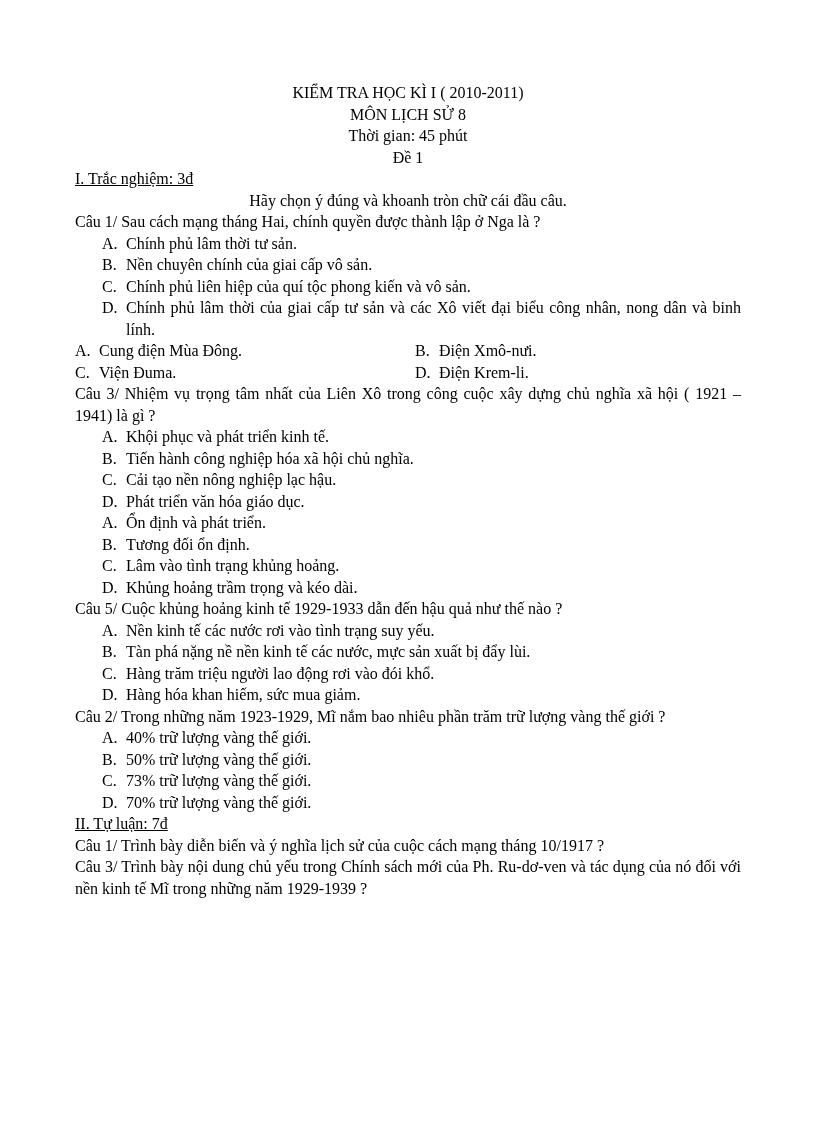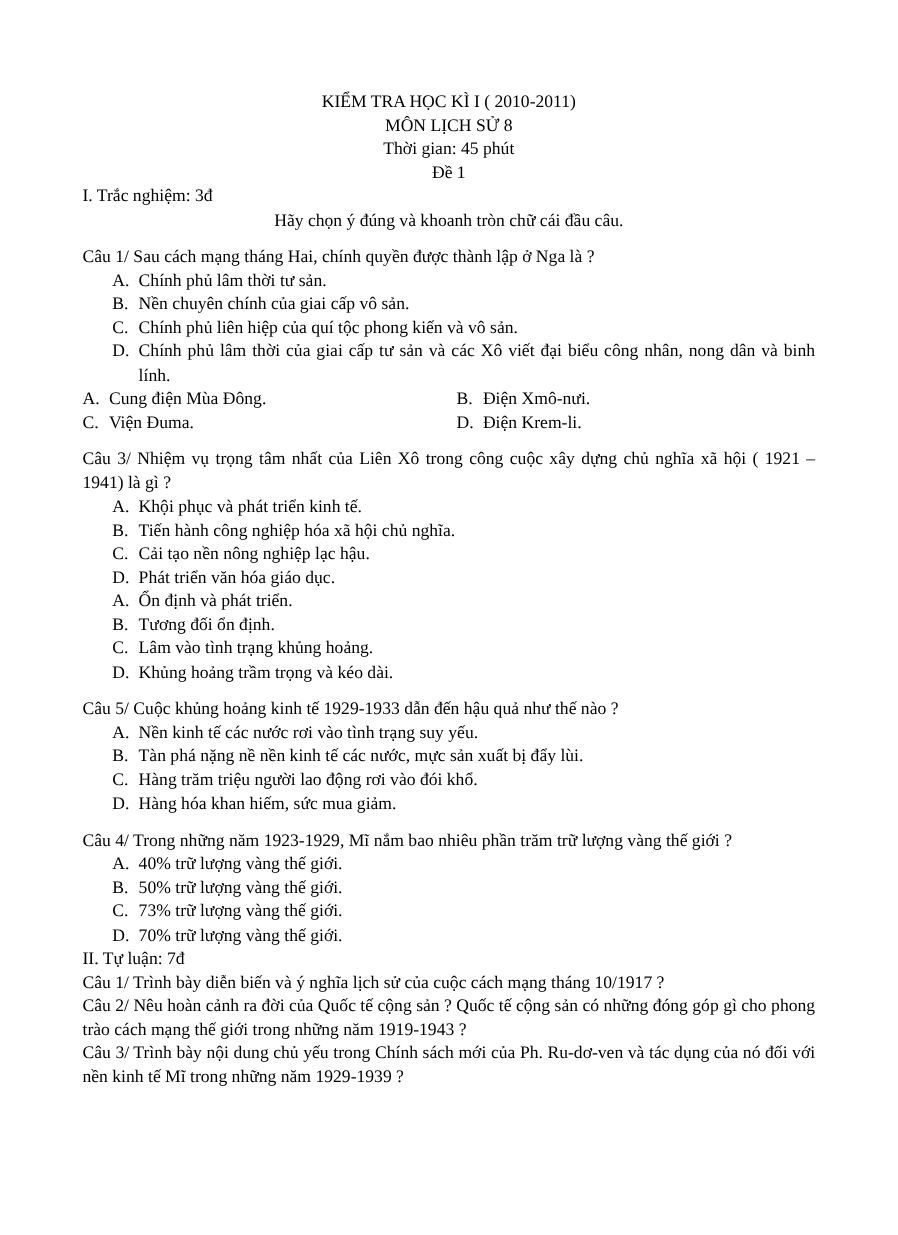--- a/index.html
+++ b/index.html
@@ -9,23 +9,23 @@
     height: 1123px;
     font-family: "Liberation Serif", "DejaVu Serif", serif;
     font-size: 16px;
     line-height: 21.5px;
     color: #000000;
     overflow: hidden;
   }
   .page { padding: 82px 75px 0 75px; width: 816px; height: 1123px; }
   .center { text-align: center; }
   .heading-line { }
-  .heading-line .u { }
+  .heading-line .u { text-decoration: underline; }
   .instruction { text-align: center; }
-  .q-text { text-align: justify; margin-top: 12px; }
+  .q-text { text-align: justify; }
   .option { display: flex; margin-left: 27px; }
   .opt-letter { flex: 0 0 24px; width: 24px; }
   .opt-text { flex: 1; text-align: justify; }
   .opt-row { display: flex; }
   .opt-cell { display: flex; }
   .opt-cell.left { width: 340px; flex: 0 0 340px; }
   .opt-cell.right { flex: 1; }
   .essay-q { text-align: justify; }
   .footer-line { margin-top: 30px; padding-left: 200px; text-align: center; }
 </style>
@@ -136,21 +136,21 @@
         <div class="option">
           <span class="opt-letter">C.</span>
           <div class="opt-text">Hàng trăm triệu người lao động rơi vào đói khổ.</div>
         </div>
         <div class="option">
           <span class="opt-letter">D.</span>
           <div class="opt-text">Hàng hóa khan hiếm, sức mua giảm.</div>
         </div>
       </div>
       <div class="question">
-        <div class="q-text">Câu 4/ Trong những năm 1923-1929, Mĩ nắm bao nhiêu phần trăm trữ lượng vàng thế giới ?</div>
+        <div class="q-text">Câu 2/ Trong những năm 1923-1929, Mĩ nắm bao nhiêu phần trăm trữ lượng vàng thế giới ?</div>
         <div class="option">
           <span class="opt-letter">A.</span>
           <div class="opt-text">40% trữ lượng vàng thế giới.</div>
         </div>
         <div class="option">
           <span class="opt-letter">B.</span>
           <div class="opt-text">50% trữ lượng vàng thế giới.</div>
         </div>
         <div class="option">
           <span class="opt-letter">C.</span>
@@ -162,18 +162,17 @@
         </div>
       </div>
     </div>
 
   <div class="heading-line">
     <span class="u">II. Tự luận: 7đ</span>
   </div>
 
   <div id="essay-questions">
       <div class="essay-q">Câu 1/ Trình bày diễn biến và ý nghĩa lịch sử của cuộc cách mạng tháng 10/1917 ?</div>
-      <div class="essay-q">Câu 2/ Nêu hoàn cảnh ra đời của Quốc tế cộng sản ? Quốc tế cộng sản có những đóng góp gì cho phong trào cách mạng thế giới trong những năm 1919-1943 ?</div>
       <div class="essay-q">Câu 3/ Trình bày nội dung chủ yếu trong Chính sách mới của Ph. Ru-dơ-ven và tác dụng của nó đối với nền kinh tế Mĩ trong những năm 1929-1939 ?</div>
     </div>
 
 
 </div>
 
 </body></html>

